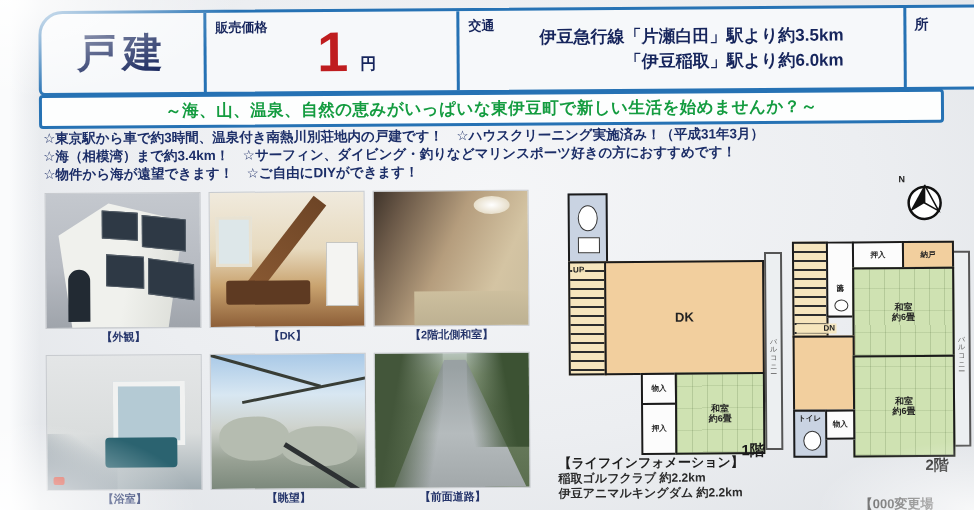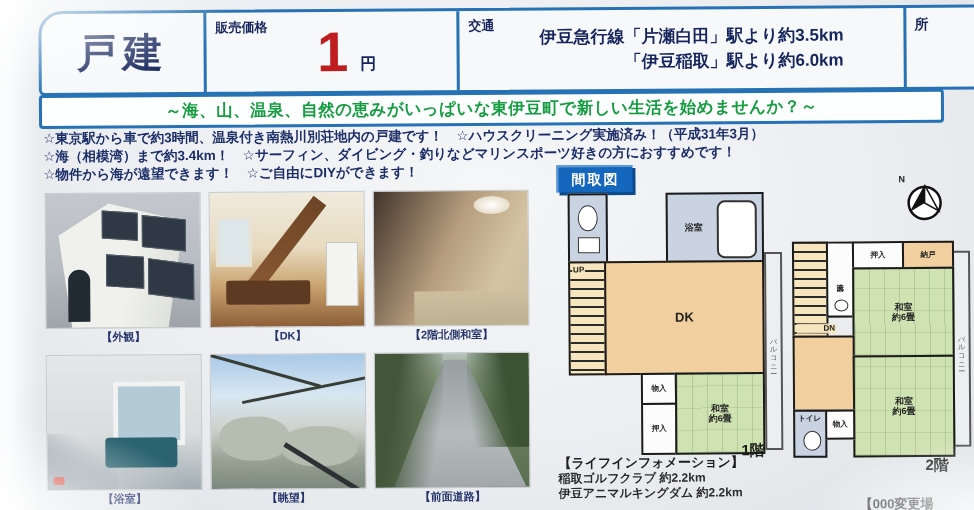--- a/index.html
+++ b/index.html
@@ -212,45 +212,38 @@
       <div class="photo-cell">
         <div class="photo ph-road">
           <div class="abs roadway"></div>
           <div class="abs bush-l"></div>
           <div class="abs bush-r"></div>
         </div>
         <div class="caption">【前面道路】</div>
       </div>
     </div>
 
-    <div class="madori-badge">
-      <span class="madori-txt">間取図</span>
-    </div>
 
     <div class="compass">
       <span class="compass-n">N</span>
       <svg width="46" height="44" viewBox="0 0 46 44">
         <circle cx="24" cy="23" r="16" fill="#ffffff" stroke="#111" stroke-width="2.5"></circle>
         <path d="M24 5 L24 23 L9 32 Z" fill="#111"></path>
         <path d="M24 5 L24 23 L38 31 Z" fill="#ffffff" stroke="#111" stroke-width="1.5"></path>
       </svg>
     </div>
 
     <div class="fp" style="left:568px;top:194px;width:214px;height:262px;">
       <div class="balcony" style="left:196px;top:60px;width:14px;height:194px;">
         <span class="v-label">バルコニー</span>
       </div>
       <div class="room blue" style="left:0;top:0;width:40px;height:70px;">
         <span class="fixture oval" style="left:8px;top:10px;width:18px;height:24px;"></span>
         <span class="fixture" style="left:8px;top:42px;width:20px;height:14px;"></span>
       </div>
-      <div class="room blue" style="left:98px;top:0;width:98px;height:70px;">
-        <span style="margin-right:42px;">浴室</span>
-        <span class="tub-shape" style="right:5px;top:6px;width:36px;height:54px;"></span>
-      </div>
       <div class="room stairs" style="left:0;top:68px;width:38px;height:114px;">
         <span class="stairs-label">UP</span>
       </div>
       <div class="room orange" style="left:36px;top:68px;width:160px;height:114px;font-size:13px;">
         <span>DK</span>
       </div>
       <div class="room white sm" style="left:72px;top:180px;width:36px;height:32px;">
         <span>物入</span>
       </div>
       <div class="room white sm" style="left:72px;top:210px;width:36px;height:52px;">

